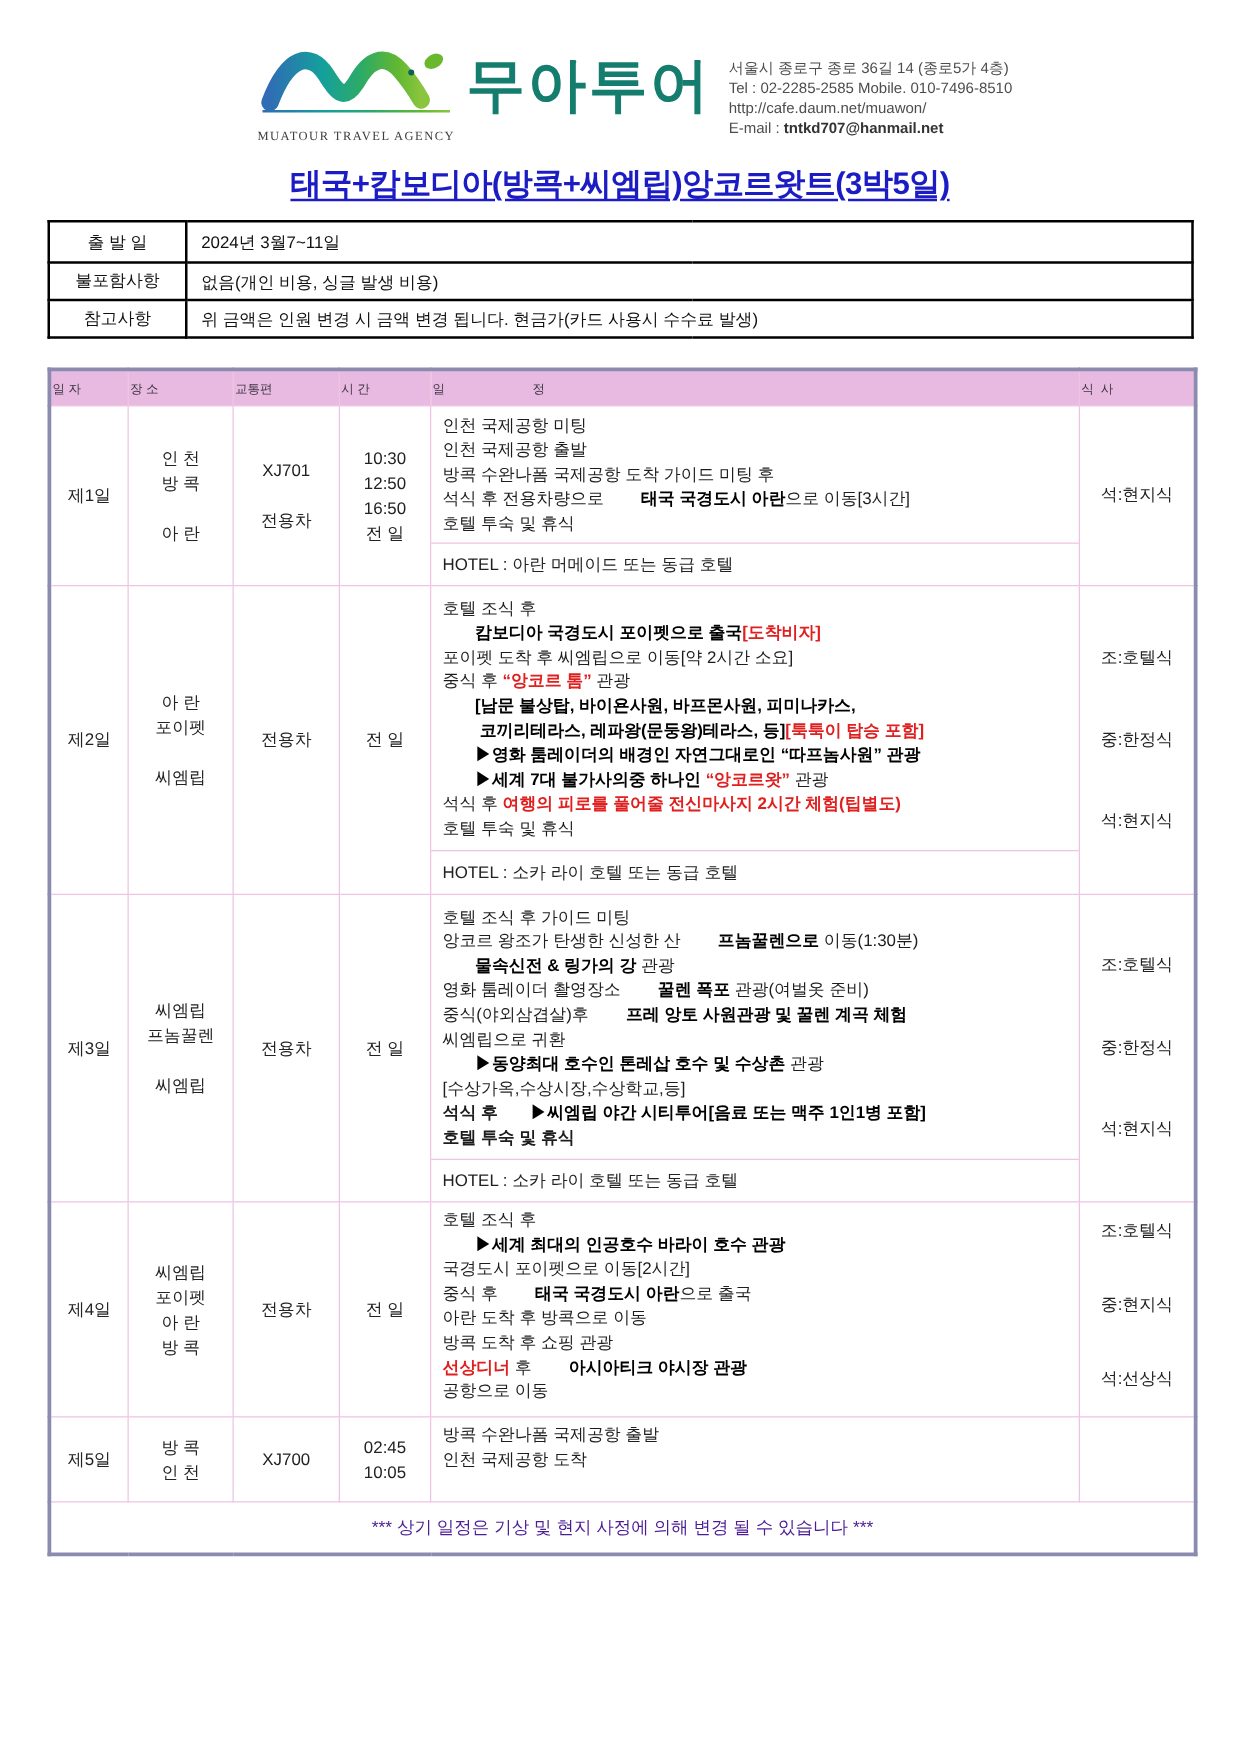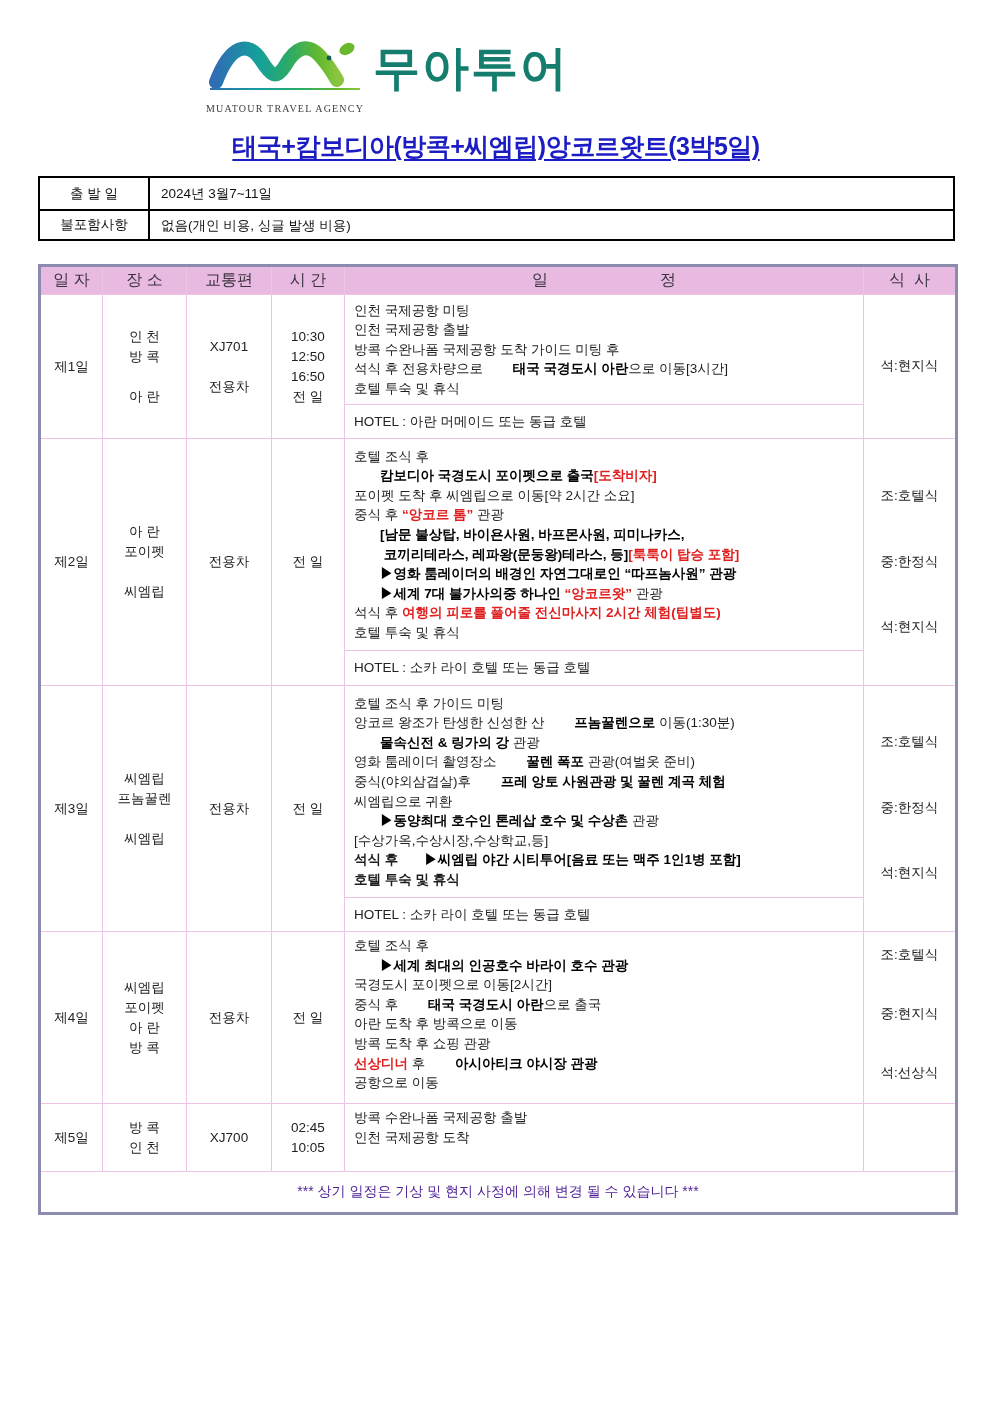--- a/index.html
+++ b/index.html
@@ -34,21 +34,21 @@
   td.pax-lab { text-align: left; padding-left: 14px; white-space: pre; }
   
   table.itin {
     border-collapse: collapse; margin: 23px 0 0 38px; width: 917px;
     font-size: 13.5px; table-layout: fixed;
   }
   table.itin th, table.itin td { border: 1px solid #eec3e3; }
   table.itin { border: 3px solid #8b8bb0; }
   table.itin thead th {
     background: #e8bae1; height: 29px; font-weight: 500; color: #3c3440;
-    white-space: pre; text-align: center; font-size: 16px;
+    white-space: pre; text-align: left; font-size: 10px;
   }
   .day1 { height: 143px; } .day2 { height: 247px; } .day3 { height: 245px; }
   .day4 { height: 172px; } .day5 { height: 68px; }
   td.c-day, td.c-place, td.c-trans, td.c-time {
     text-align: center; vertical-align: middle; white-space: pre-line; line-height: 20px; color: #222;
   }
   td.c-sched { padding: 0; vertical-align: top; }
   .sched { display: flex; flex-direction: column; height: 100%; }
   .sched-main { flex: 1 1 auto; display: flex; flex-direction: column; justify-content: center; padding: 4px 9px; }
   .day1 .sched-main { min-height: 109px; } .day2 .sched-main { min-height: 211px; } .day3 .sched-main { min-height: 211px; }
@@ -84,39 +84,49 @@
           </linearGradient>
         </defs>
         <path d="M10,50 C24,13 42,8 55,28 C65,44 70,48 79,34 C89,16 101,10 114,24 C122,33 127,41 131,48" fill="none" stroke="url(#lg)" stroke-width="14" stroke-linecap="round"></path>
         <ellipse cx="141" cy="17" rx="8" ry="5.5" fill="#6ab82e" transform="rotate(-28 141 17)"></ellipse>
         <circle cx="123" cy="26" r="2.4" fill="#0f5f54"></circle>
         <rect x="4" y="56" width="150" height="2" fill="url(#lg)"></rect>
       </svg>
       <div class="logo-agency">MUATOUR TRAVEL AGENCY</div>
     </div>
     <div class="logotype">무아투어</div>
+    <div class="contact">
+      <div>서울시 종로구 종로 36길 14 (종로5가 4층)</div>
+      <div>Tel : 02-2285-2585   Mobile. 010-7496-8510</div>
+      <div>http://cafe.daum.net/muawon/</div>
+      <div><span>E-mail : </span><span class="em-val">tntkd707@hanmail.net</span></div>
+    </div>
   </div>
 
   <div class="title">태국+캄보디아(방콕+씨엠립)앙코르왓트(3박5일)</div>
 
   <table class="info">
     <colgroup>
         <col style="width:110px">
         <col style="width:406px">
         <col style="width:118px">
         <col style="width:283px">
       </colgroup>
     <tbody>
         <tr class="r-h33">
       <td class="lab">출 발 일</td>
       <td class="val" colspan="3">2024년 3월7~11일</td>
     </tr>
     <tr class="r-h30">
       <td class="lab">불포함사항</td>
       <td class="val" colspan="3">없음(개인 비용, 싱글 발생 비용)</td>
+    </tr>
+    <tr class="r-h30">
+      <td class="lab">참고사항</td>
+      <td class="val" colspan="3">위 금액은 인원 변경 시 금액 변경 됩니다. 현금가(카드 사용시 수수료 발생)</td>
     </tr>
   </tbody>
     </table>
 
   <table class="itin">
     <colgroup>
       <col style="width:63px">
         <col style="width:84px">
         <col style="width:85px">
       <col style="width:73px">

